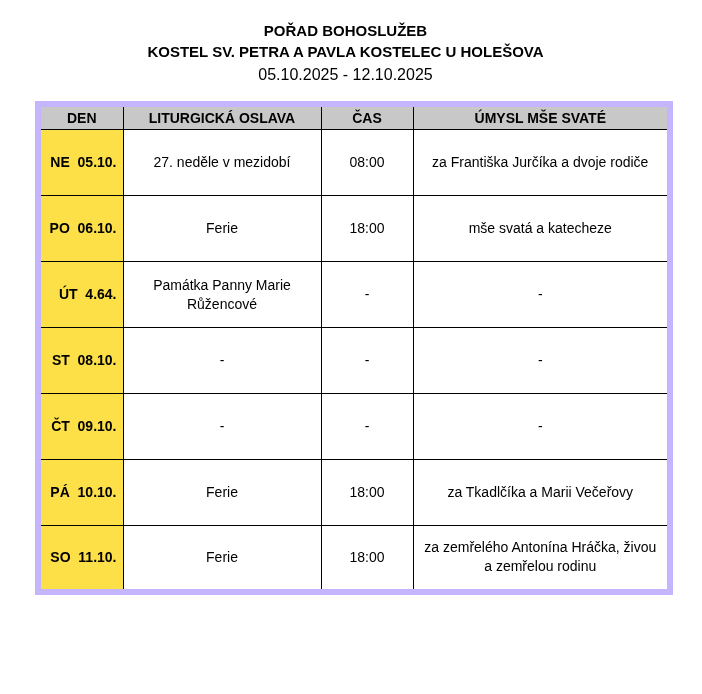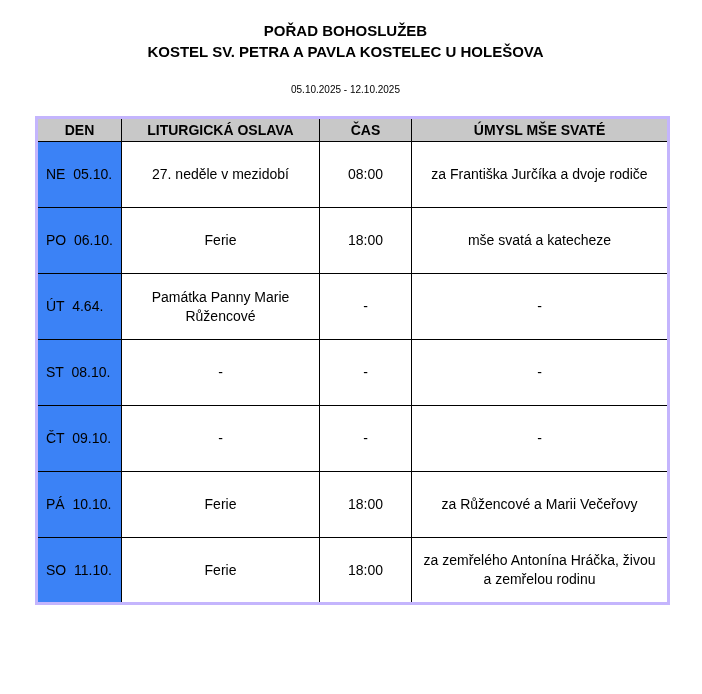--- a/index.html
+++ b/index.html
@@ -18,29 +18,29 @@
   .doc-header {
     text-align: center;
     margin-bottom: 16px;
   }
   .title-line {
     font-weight: bold;
     font-size: 15px;
     line-height: 21px;
   }
   .date-range {
-    font-size: 10px;
+    font-size: 16px;
     line-height: 20px;
-    margin-top: 18px;
+    margin-top: 3px;
   }
   table.schedule {
     border-collapse: collapse;
     width: 632px;
     table-layout: fixed;
-    border: 3px solid #c4b5fd;
+    border: 6px solid #c4b5fd;
   }
   col.c-den    { width: 85px; }
   col.c-oslava { width: 198px; }
   col.c-cas    { width: 92px; }
   col.c-umysl  { width: 257px; }
   th, td {
     border: 1px solid #000000;
     font-size: 14px;
     text-align: center;
     vertical-align: middle;
@@ -50,23 +50,23 @@
     background: #c8c8c8;
     font-weight: bold;
     height: 20px;
     line-height: 16px;
   }
   td {
     height: 66px;
     line-height: 19px;
   }
   td.den {
-    background: #3b82f6;
-    font-weight: normal;
-    text-align: left;
+    background: #fde047;
+    font-weight: bold;
+    text-align: right;
     padding-left: 8px;
     white-space: pre;
   }
 </style>
 </head>
 <body>
 
 <div class="page">
 
   <div class="doc-header">
@@ -118,21 +118,21 @@
       <tr>
         <td class="den">ČT  09.10.</td>
         <td>-</td>
         <td>-</td>
         <td>-</td>
       </tr>
       <tr>
         <td class="den">PÁ  10.10.</td>
         <td>Ferie</td>
         <td>18:00</td>
-        <td>za Růžencové a Marii Večeřovy</td>
+        <td>za Tkadlčíka a Marii Večeřovy</td>
       </tr>
       <tr>
         <td class="den">SO  11.10.</td>
         <td>Ferie</td>
         <td>18:00</td>
         <td>za zemřelého Antonína Hráčka, živou a zemřelou rodinu</td>
       </tr>
     </tbody>
   </table>
 

